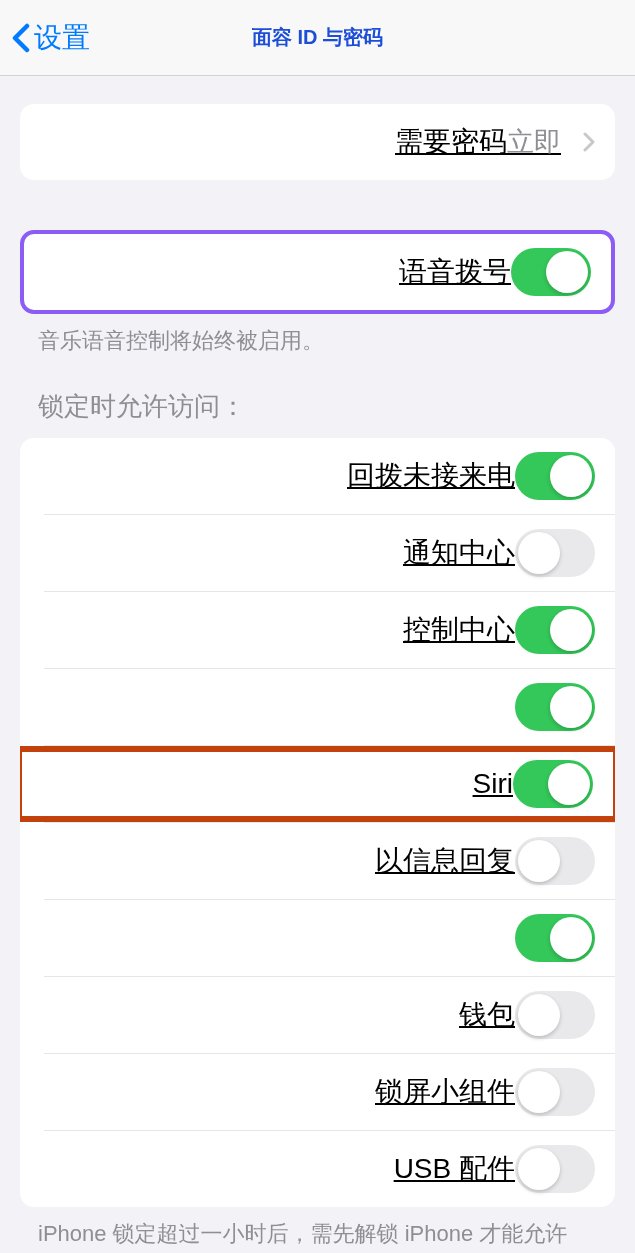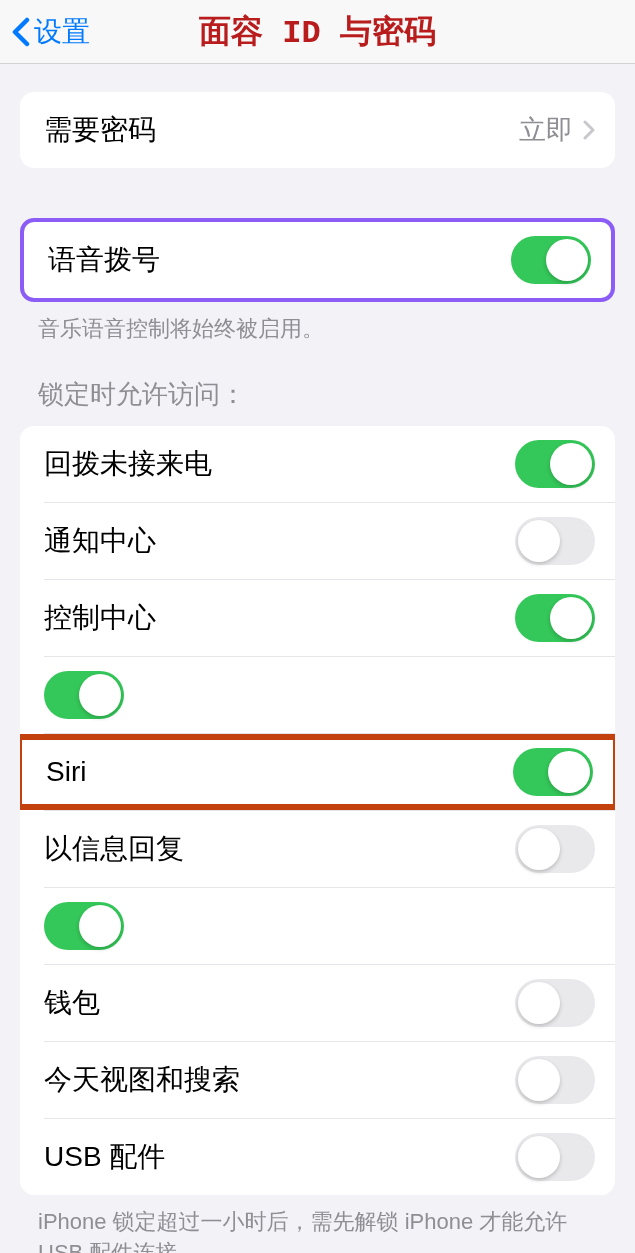--- a/index.html
+++ b/index.html
@@ -6,71 +6,71 @@
     body {
       font-family: -apple-system, "PingFang SC", "Helvetica Neue", sans-serif;
       background: #f2f2f7;
       width: 635px;
       height: 1253px;
       overflow: hidden;
     }
     .header {
       display: flex;
       align-items: center;
-      height: 64px;
+      height: 76px;
       background: #f8f8f8;
       border-bottom: 1px solid #d1d1d6;
       position: relative;
-      font-family: Liberation Mono, monospace;
     }
     .back-button {
       display: flex;
       align-items: center;
       padding-left: 12px;
       color: #007aff;
       font-size: 28px;
       cursor: pointer;
     }
     .back-chevron {
       width: 18px;
       height: 30px;
       margin-right: 4px;
     }
     .header-title {
       position: absolute;
       left: 50%;
       transform: translateX(-50%);
-      font-size: 32px;
+      font-size: 20px;
       font-weight: 600;
-      color: #b91c1c;
+      color: #1d4ed8;
     }
     .content { padding: 0 0 0 0; }
     .group {
       margin: 32px 20px 0 20px;
       background: #fff;
       border-radius: 14px;
       overflow: hidden;
     }
     .group.first { margin-top: 28px; }
     .row {
       display: flex;
       align-items: center;
-      justify-content: space-between;
+      justify-content: flex-end;
       min-height: 76px;
       padding: 0 20px 0 24px;
       position: relative;
+      text-decoration: underline;
     }
     .row-label {
       font-size: 28px;
       color: #000;
     }
     .row-value {
       font-size: 27px;
       color: #8e8e93;
-      margin-right: 10px;
+      margin-right: 22px;
     }
     .row-right {
       display: flex;
       align-items: center;
     }
     .chevron {
       width: 12px;
       height: 20px;
       flex-shrink: 0;
     }
@@ -209,21 +209,21 @@
       </div>
       <div class="divider"></div>
       <div class="row">
         <span class="row-label">钱包</span>
         <div class="toggle off">
           <div class="toggle-knob"></div>
         </div>
       </div>
       <div class="divider"></div>
       <div class="row">
-        <span class="row-label">今天视图和搜索</span>
+        <span class="row-label">锁屏小组件</span>
         <div class="toggle off">
           <div class="toggle-knob"></div>
         </div>
       </div>
       <div class="divider"></div>
       <div class="row">
         <span class="row-label">USB 配件</span>
         <div class="toggle off">
           <div class="toggle-knob"></div>
         </div>

